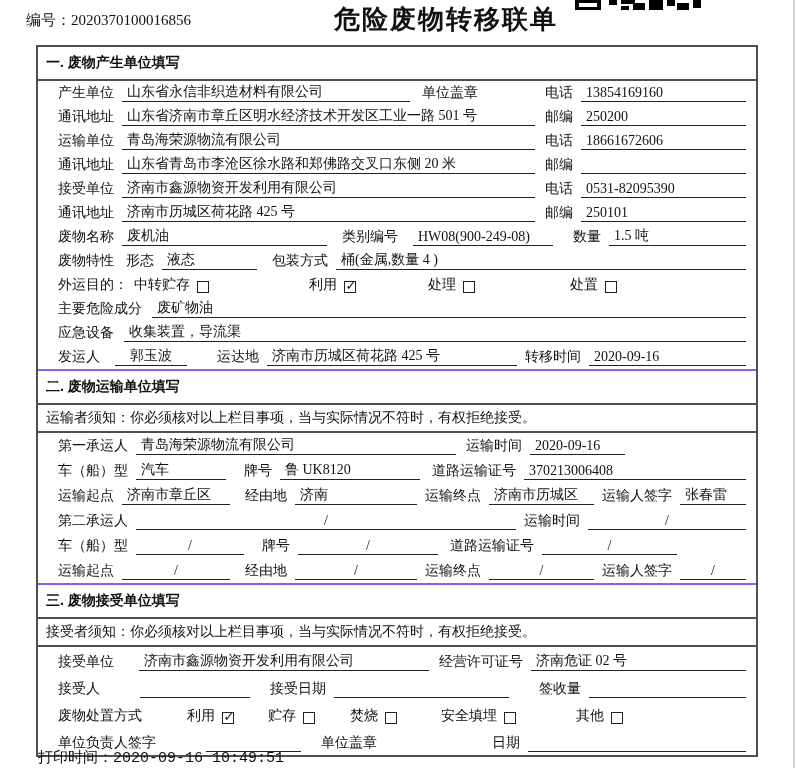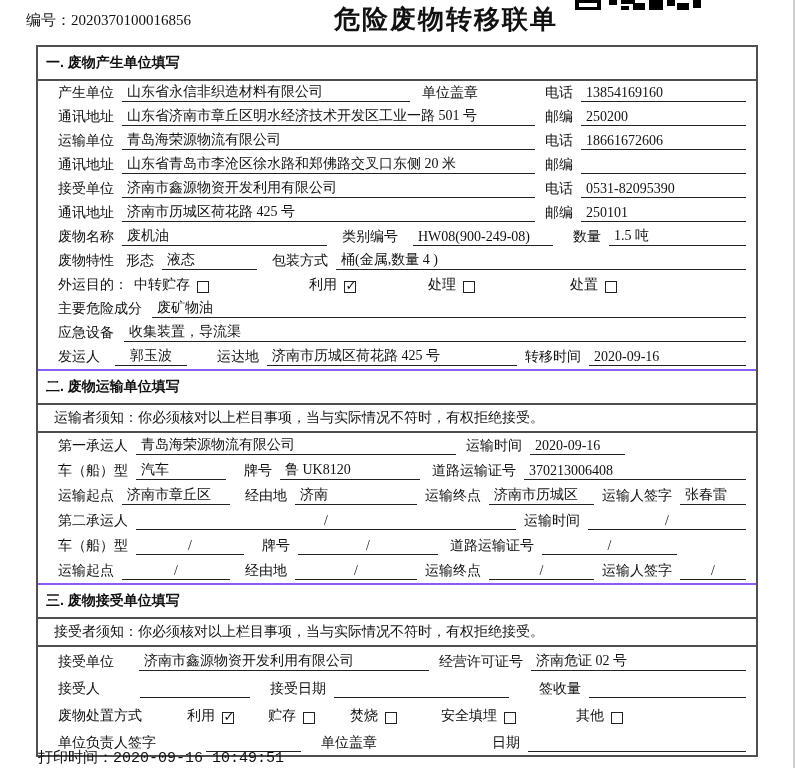--- a/index.html
+++ b/index.html
@@ -21,21 +21,21 @@
   .tbl {
     position:absolute; left:36px; top:45px; width:722px;
     border:2px solid #4f4f4f; background:#fff;
   }
   .sec.bt { border-top:2px solid #8b5cf6; }
   .sh {
     display:flex; align-items:center; height:34px; padding:8px 8px;
     border-bottom:2px solid #4f4f4f; font-weight:bold; font-size:14px;
     font-family:"Liberation Sans","DejaVu Sans",sans-serif;
   }
-  .nt { display:flex; align-items:center; height:28px; padding:0 16px;
+  .nt { display:flex; align-items:center; height:28px; padding:0 8px;
         border-bottom:2px solid #4f4f4f; font-size:14px; }
   .r { display:flex; align-items:flex-end; height:24px; padding:0 10px 3px 20px;
        font-size:14px; }
   .s2 .r { height:25px; }
   .s3 .r { height:27px; }
   .lb { white-space:nowrap; flex:0 0 auto; }
   .v  { border-bottom:1px solid #222; padding:0 5px; white-space:nowrap;
         flex:0 0 auto; min-height:17px; overflow:hidden; }
   .f  { flex:1 1 auto; }
   .c  { text-align:center; }

